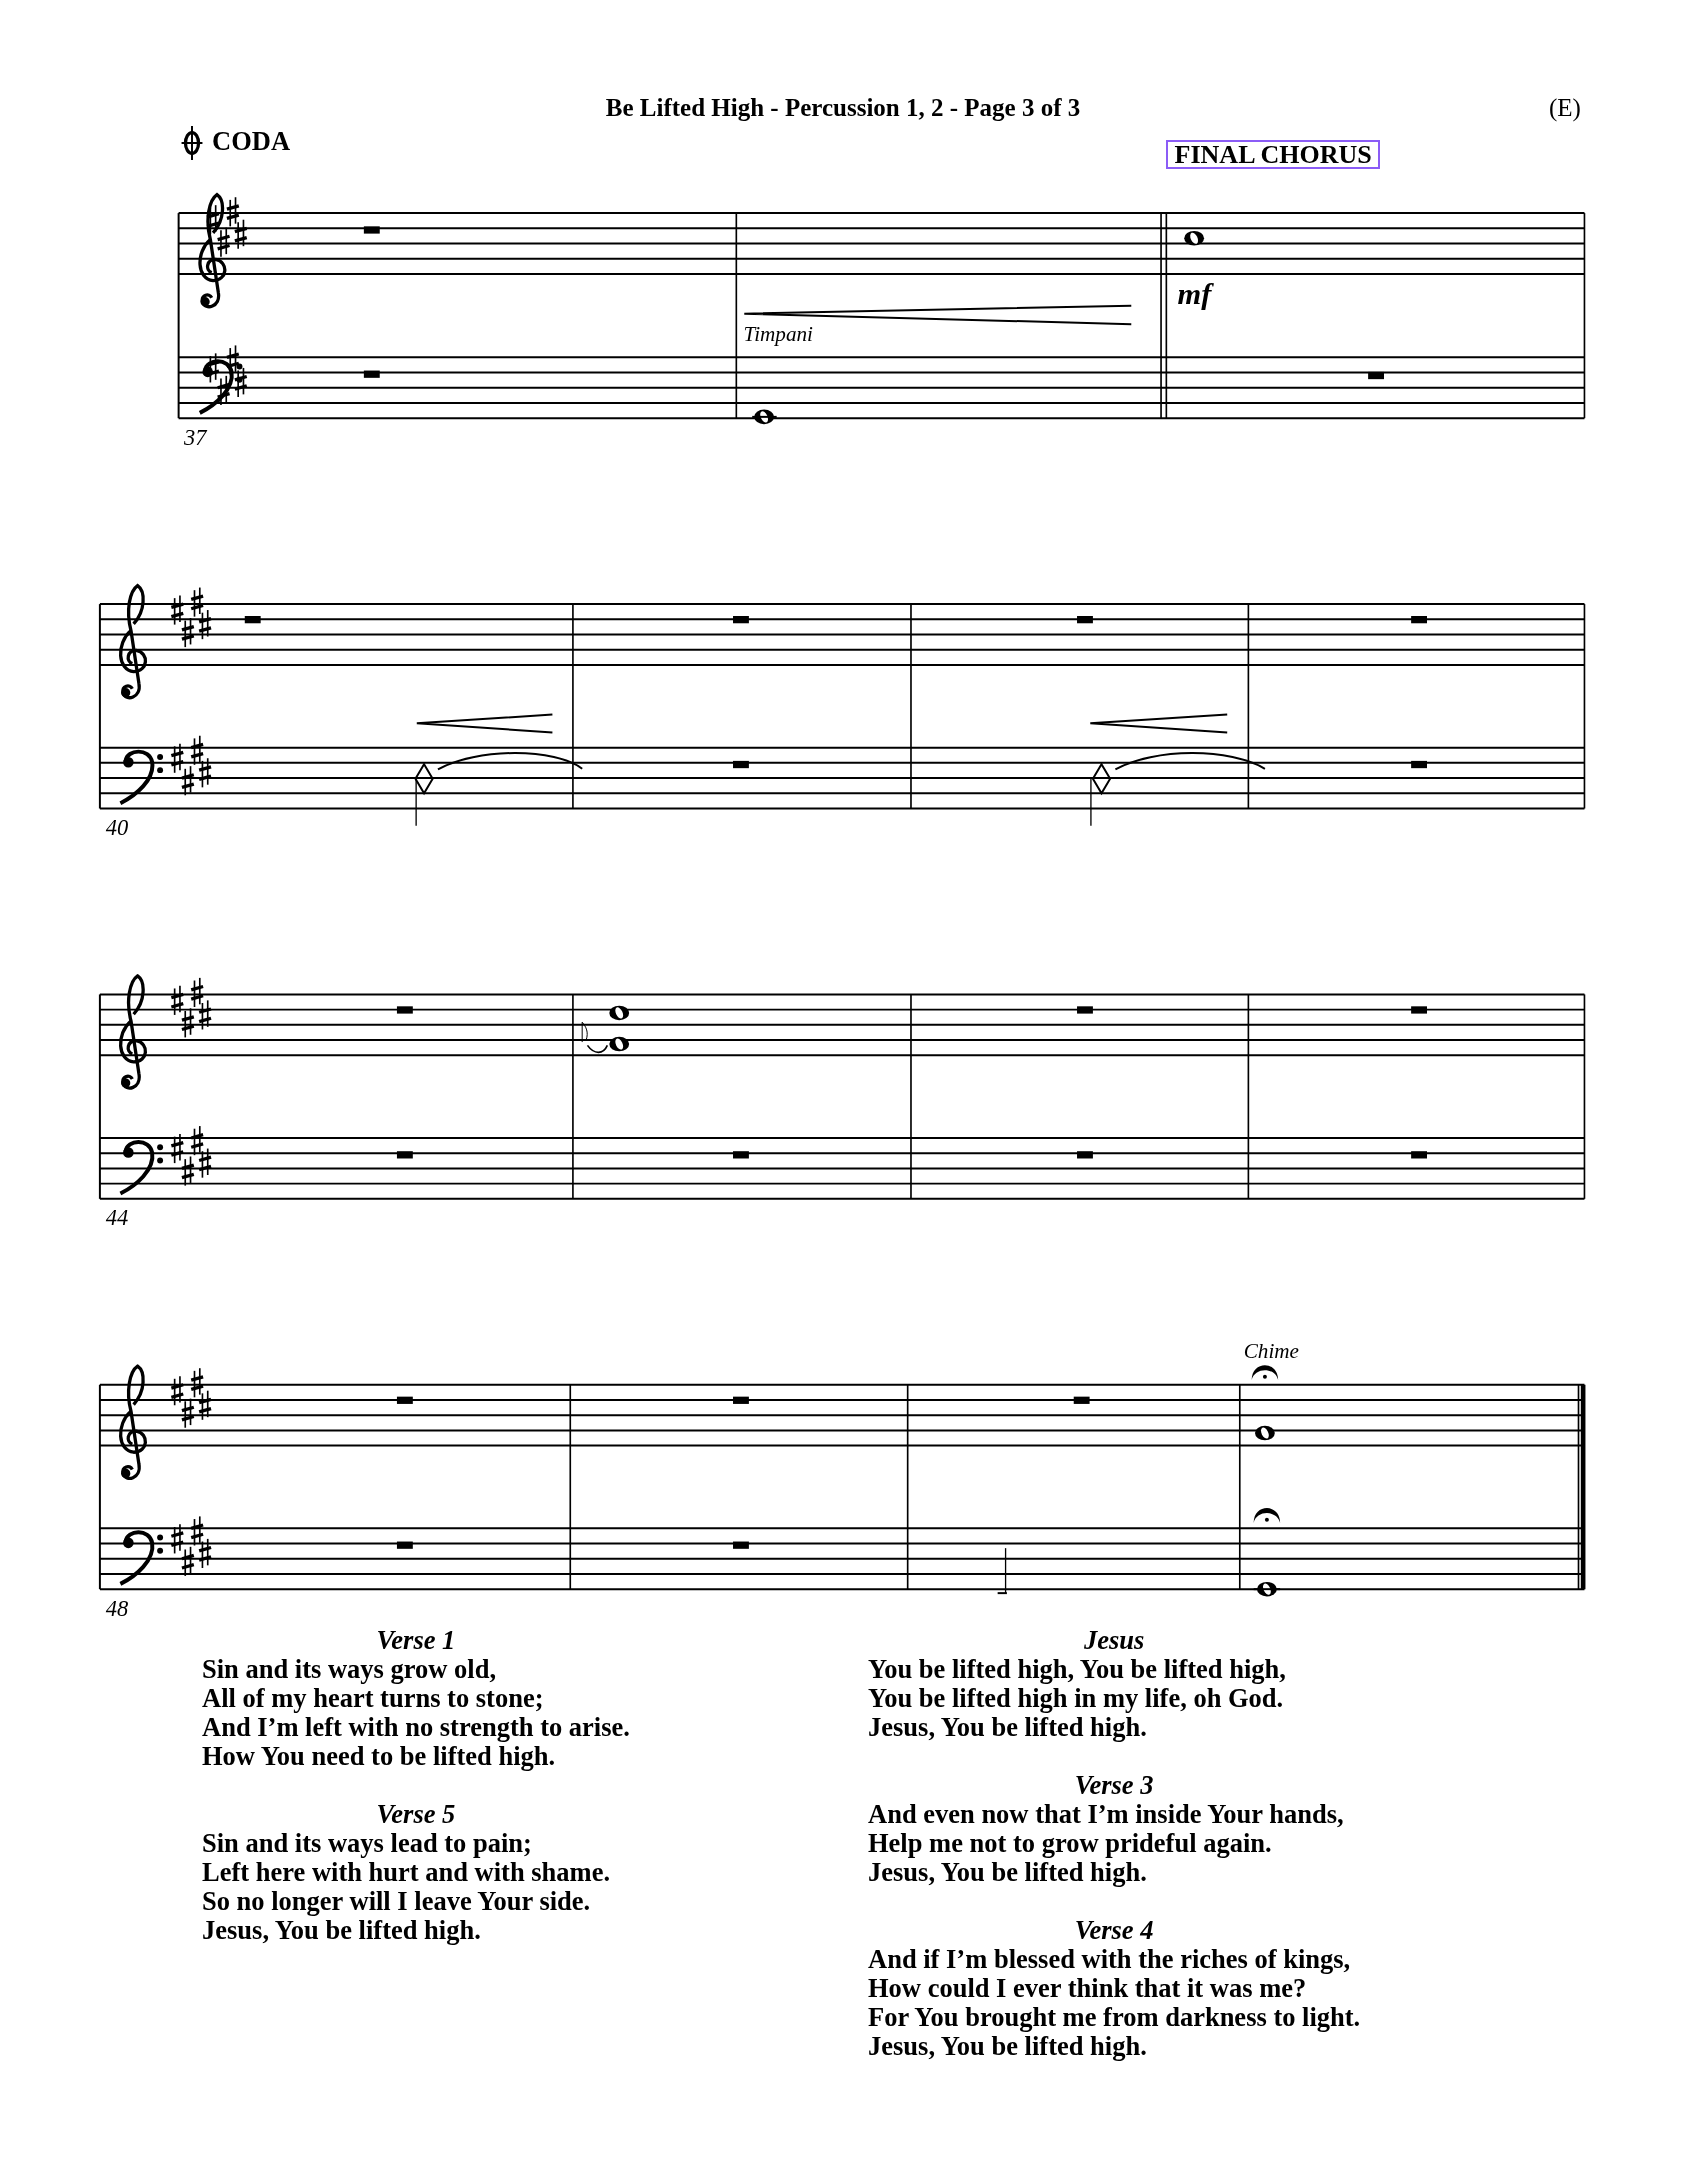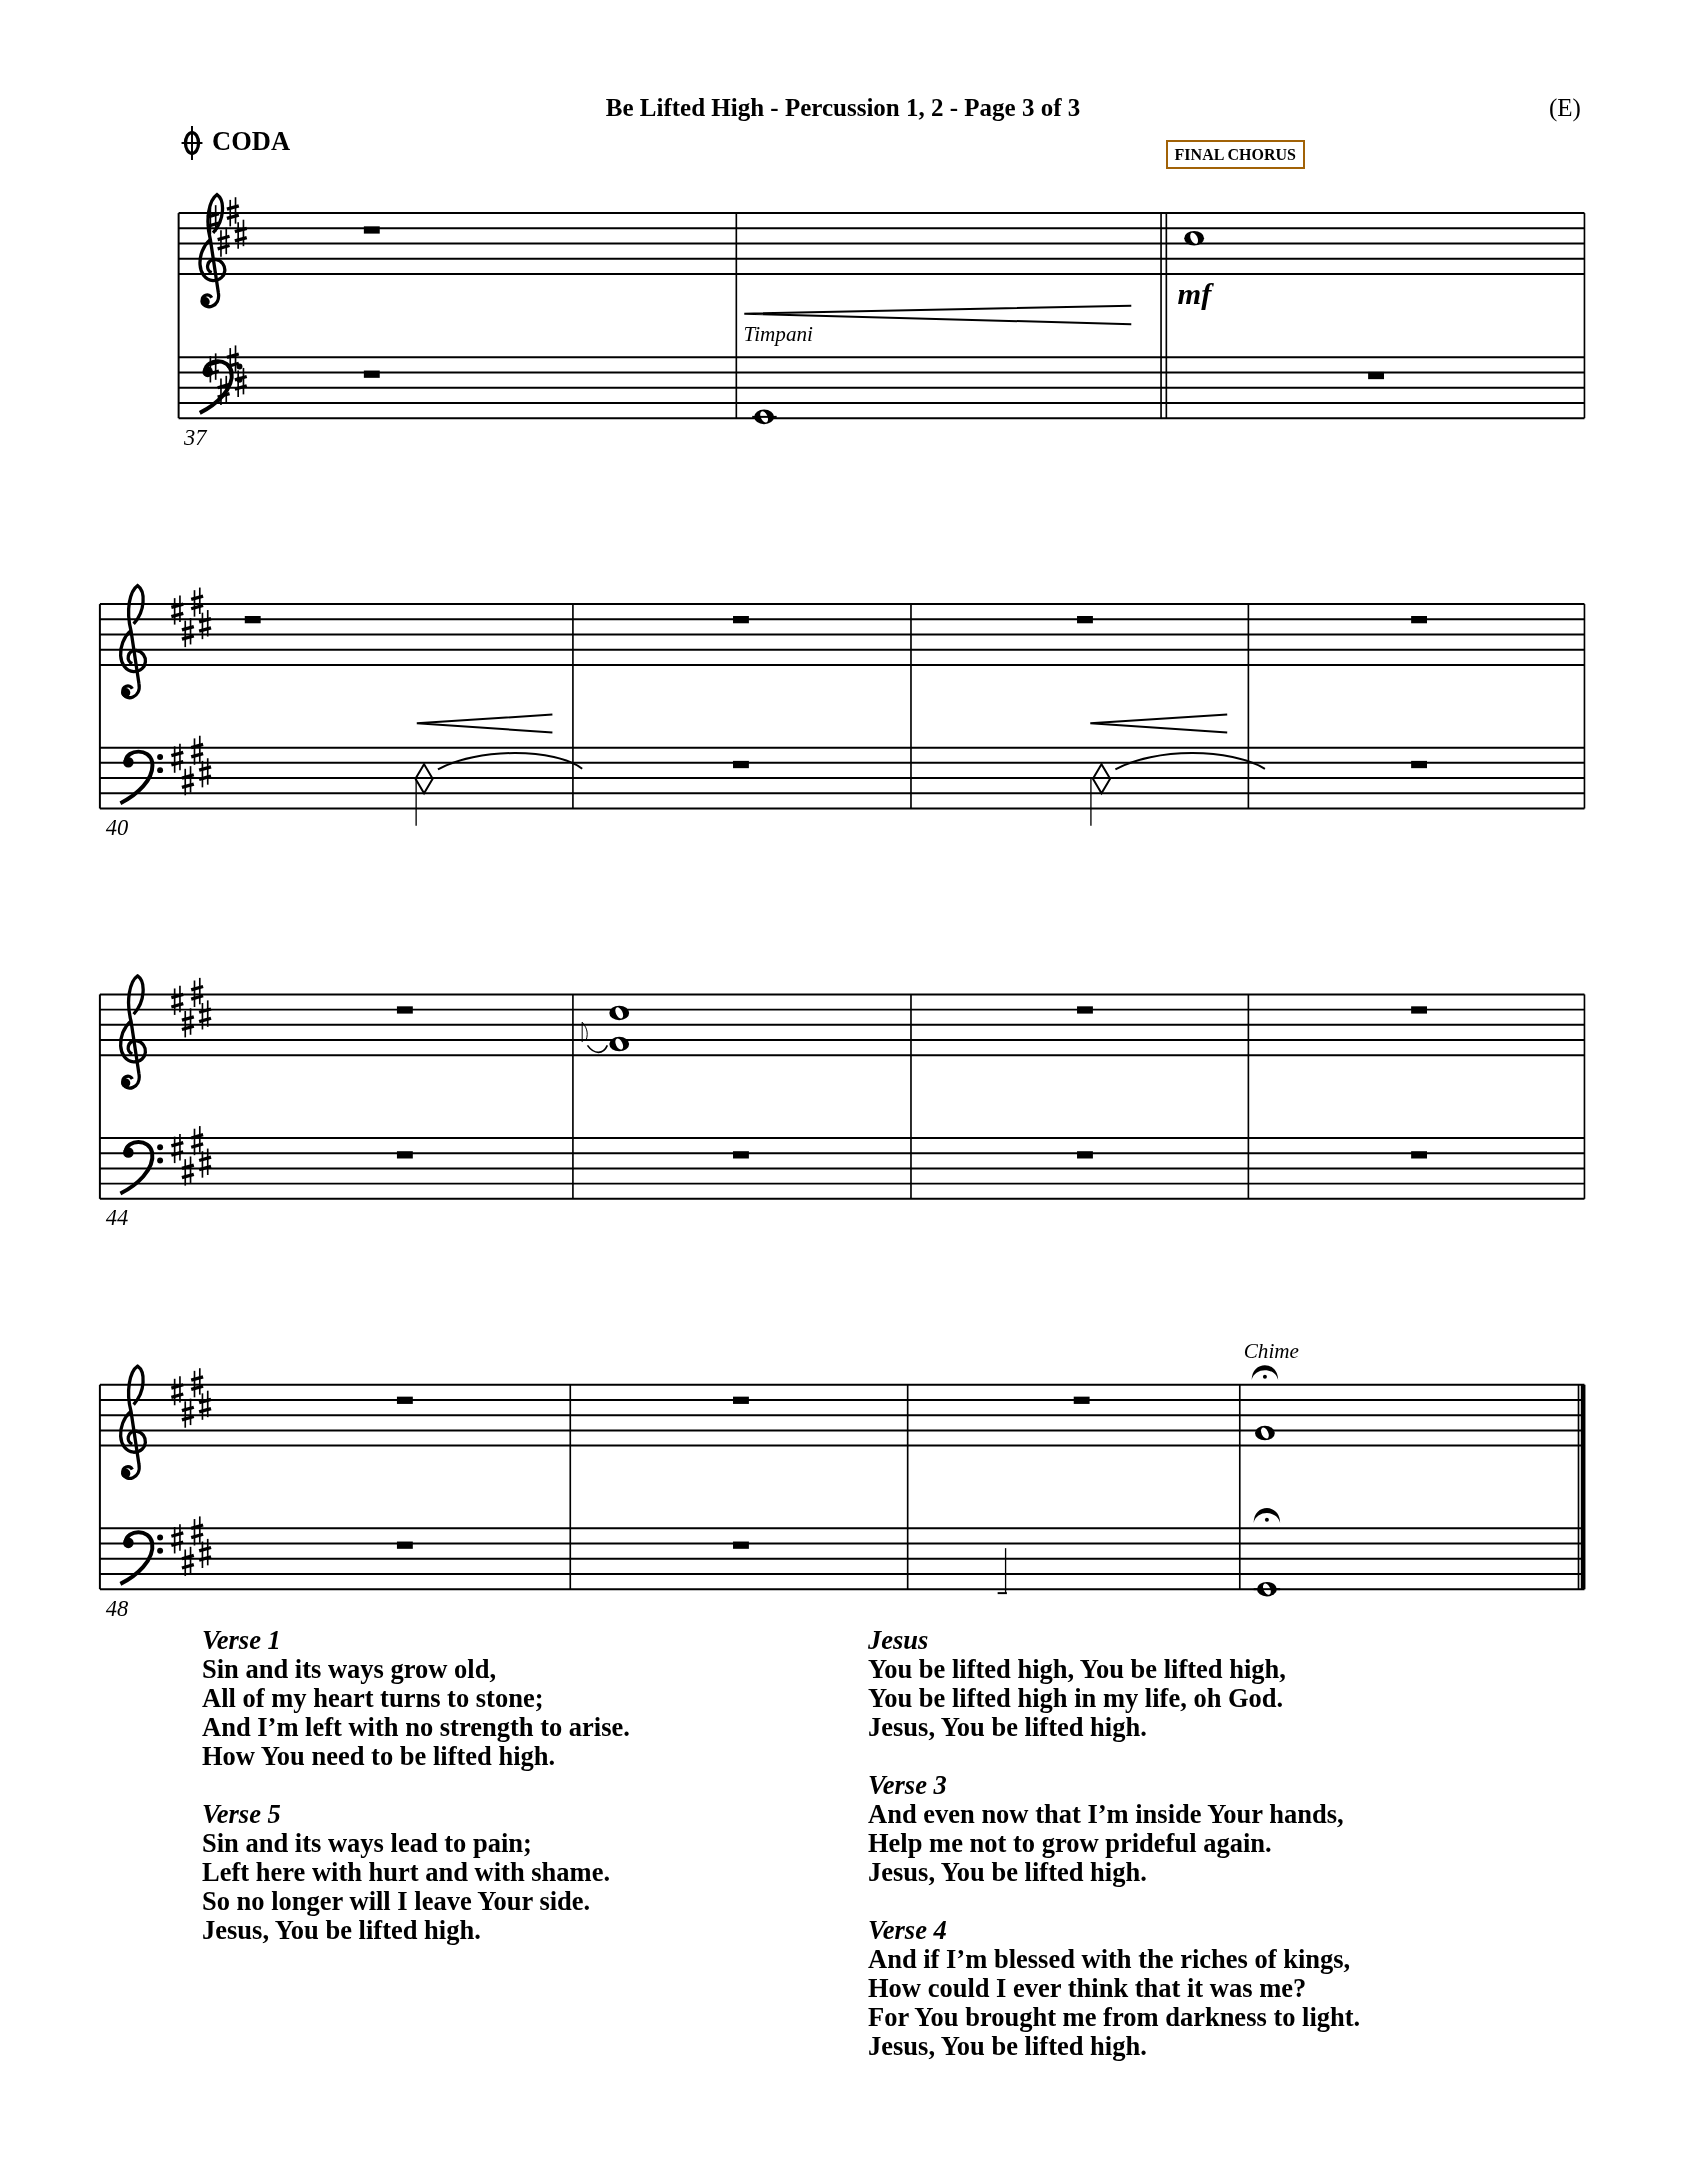--- a/index.html
+++ b/index.html
@@ -1,26 +1,26 @@
 <!DOCTYPE html>
 <html style="font-size:10.6px"><head>
 <meta charset="utf-8">
 <style>
   html, body { margin:0; padding:0; background:#ffffff; }
   body { width:1687px; height:2183px; position:relative; overflow:hidden; font-family:"Liberation Serif", serif; color:#000; }
   .abs { position:absolute; }
   .title { top:94px; left:0; width:1598px; text-align:center; font-weight:bold; font-size:25px;padding-left:44px; }
   .edition { top:94px; left:1549px; font-size:25px; }
   .coda { top:126px; left:180px; font-size:26.5px; font-weight:bold; display:flex; align-items:flex-start; gap:8px; }
-  .final-chorus { top:140px; left:1166px; border:2px solid #a16207; padding:0 6.6px; font-size:16px; font-weight:bold; line-height:25px; }
+  .final-chorus { top:140px; left:1166px; border:2px solid #8b5cf6; padding:0 6.6px; font-size:26px; font-weight:bold; line-height:25px; }
   svg.score { position:absolute; left:0; top:0; }
   .mnum { font-style:italic; font-size:34px; }
   .lyrics-col { position:absolute; top:1626px; font-size:26.5px; line-height:29px; font-weight:bold; }
   .stanza { margin-bottom:29px; }
-  .stanza-head { font-style:italic; }
+  .stanza-head { font-style:italic;text-align:center; }
   .stanza-line { display:block; }
   .italic-label { font-style:italic; font-size:32px; }
   .dyn { font-style:italic; font-weight:bold; font-size:46px; }
 </style>
 </head>
 <body>
 
 <div class="abs title">Be Lifted High - Percussion 1, 2 - Page 3 of 3</div>
 <div class="abs edition">(E)</div>
 <div class="abs coda">

